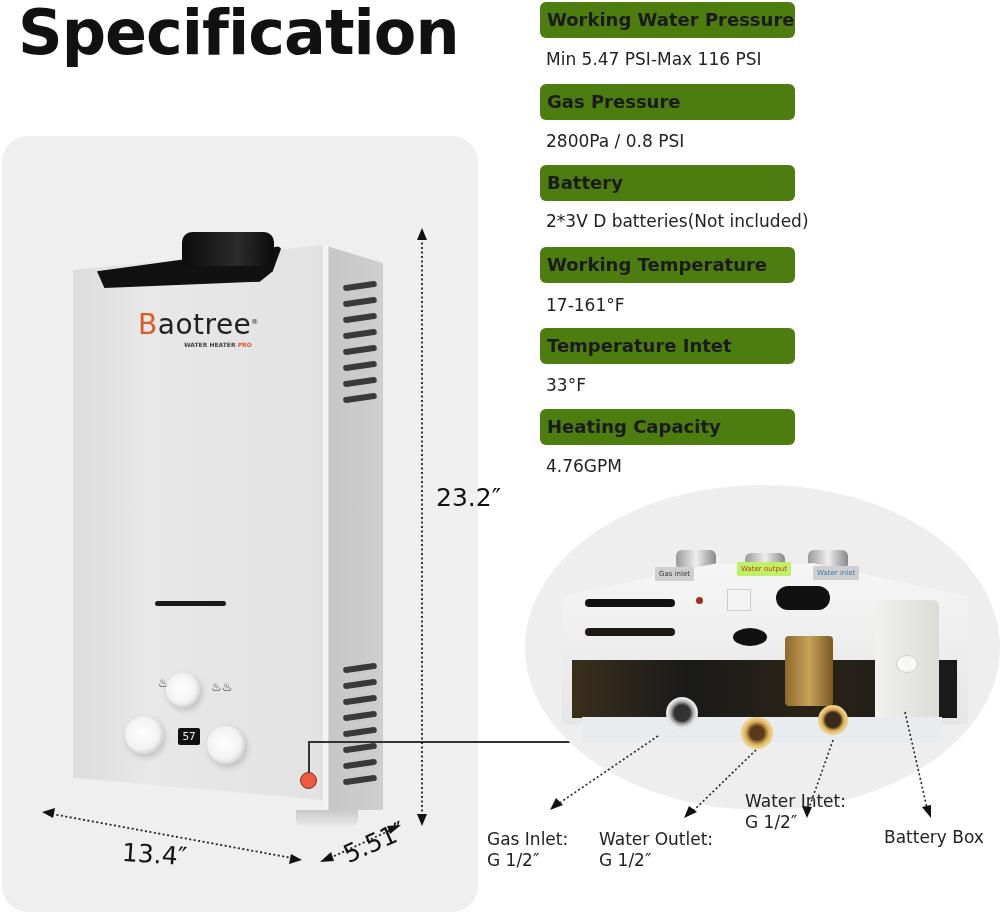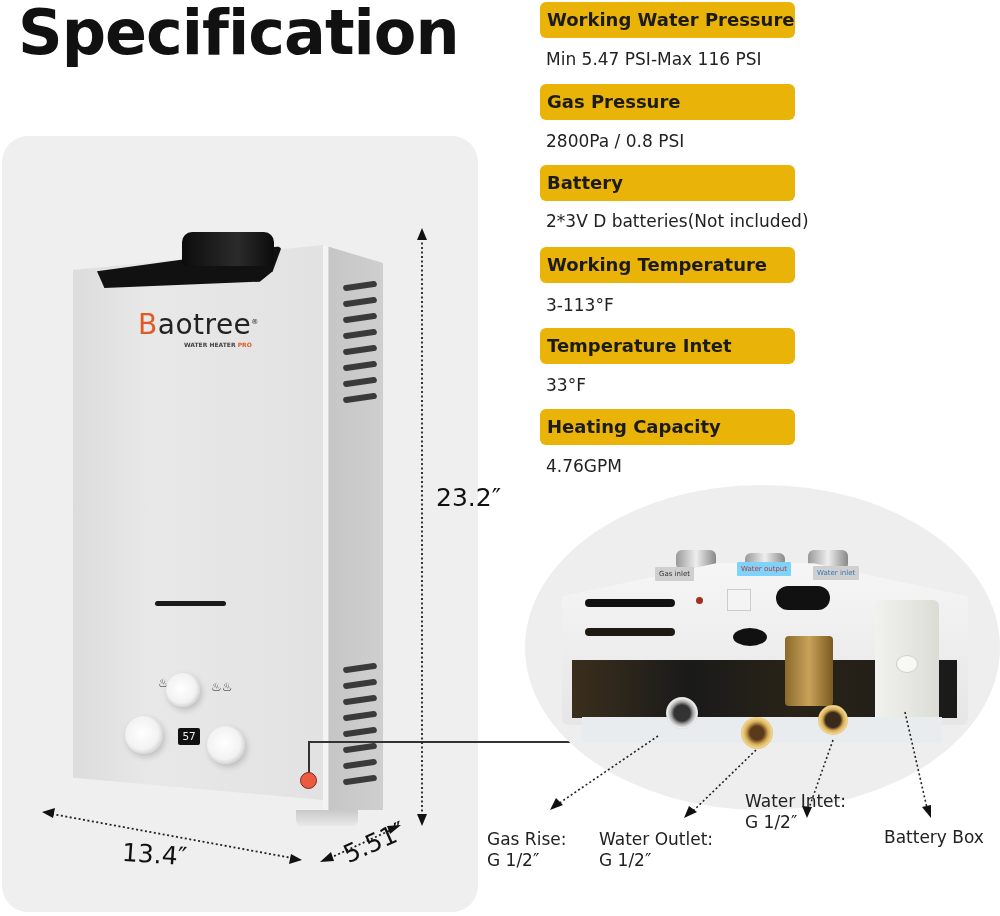--- a/index.html
+++ b/index.html
@@ -3,21 +3,21 @@
 <meta charset="utf-8">
 <style>
   html, body { margin:0; padding:0; }
   body { width:1000px; height:916px; background:#ffffff; position:relative; overflow:hidden;
          font-family:"DejaVu Sans","Liberation Sans",sans-serif; color:#1a1a1a; }
   .abs { position:absolute; }
   #title { left:18px; top:-4px; font-size:62px; font-weight:bold; letter-spacing:-1px; color:#111; }
   #panel { left:2px; top:136px; width:476px; height:776px; background:#efefef; border-radius:26px; }
 
   
-  .badge { position:absolute; left:540px; width:255px; height:36px; background:#eab308; border-radius:6px;
+  .badge { position:absolute; left:540px; width:255px; height:36px; background:#4d7c0f; border-radius:6px;
            font-weight:bold; font-size:18px; line-height:36px; padding-left:7px; box-sizing:border-box; color:#1b1b1b; white-space:nowrap; }
   .val { position:absolute; left:546px; font-size:17px; color:#222; white-space:nowrap; }
 
   
   #heater-front { left:73px; top:245px; width:250px; height:555px; background:linear-gradient(90deg,#dcdcdc 0%,#e8e8e8 30%,#e2e2e2 100%);
                   clip-path:polygon(0 25px,100% 0,100% 100%,0 96%); }
   #heater-side { left:323px; top:245px; width:60px; height:565px; background:linear-gradient(90deg,#f4f4f4 0 8%,#c6c6c6 10%,#cfcfcf 100%);
                  clip-path:polygon(0 0,100% 18px,100% 100%,0 100%); }
   #flue-base { left:97px; top:246px; width:185px; height:42px; background:#111; clip-path:polygon(0 60%,100% 0,95% 60%,88% 85%,4% 100%); border-radius:6px; }
   #flue-cap { left:182px; top:232px; width:92px; height:34px; background:linear-gradient(90deg,#0c0c0c,#2b2b2b 60%,#0c0c0c); border-radius:10px 10px 4px 4px; }
@@ -54,21 +54,21 @@
 <div id="title" class="abs">Specification</div>
 
 <div>
   <div class="badge" style="top:2px">Working Water Pressure</div>
   <div class="val" style="top:49px">Min 5.47 PSI-Max 116 PSI</div>
   <div class="badge" style="top:84px">Gas Pressure</div>
   <div class="val" style="top:131px">2800Pa / 0.8 PSI</div>
   <div class="badge" style="top:165px">Battery</div>
   <div class="val" style="top:211px">2*3V D batteries(Not included)</div>
   <div class="badge" style="top:247px">Working Temperature</div>
-  <div class="val" style="top:295px">3-113°F</div>
+  <div class="val" style="top:295px">17-161°F</div>
   <div class="badge" style="top:328px">Temperature Intet</div>
   <div class="val" style="top:375px">33°F</div>
   <div class="badge" style="top:409px">Heating Capacity</div>
   <div class="val" style="top:456px">4.76GPM</div>
 </div>
 
 <div id="panel" class="abs"></div>
 
 <div>
   <div id="heater-side" class="abs"></div>
@@ -127,21 +127,21 @@
 <div class="dim" style="left:122px;top:840px;transform:rotate(4deg)">13.4″</div>
 <div class="dim" style="left:342px;top:828px;transform:rotate(-24deg)">5.51″</div>
 
 <div id="ellipse" class="abs"></div>
 <div>
   <div class="fitting" style="left:676px;top:550px;width:40px;height:20px;background:linear-gradient(90deg,#999,#eee,#888);border-radius:6px"></div>
   <div class="fitting" style="left:745px;top:553px;width:40px;height:14px;background:linear-gradient(90deg,#999,#eee,#888);border-radius:6px"></div>
   <div class="fitting" style="left:808px;top:550px;width:40px;height:20px;background:linear-gradient(90deg,#999,#eee,#888);border-radius:6px"></div>
   <div id="unit" class="abs"></div>
   <div class="sticker" style="left:655px;top:567px;color:#333">Gas inlet</div>
-  <div class="sticker" style="left:737px;top:562px;color:#c0392b;background:#7dd3fc">Water output</div>
+  <div class="sticker" style="left:737px;top:562px;color:#c0392b;background:#bef264">Water output</div>
   <div class="sticker" style="left:813px;top:566px;color:#3a78b5">Water inlet</div>
   <div class="abs" style="left:585px;top:599px;width:90px;height:8px;background:#111;border-radius:4px"></div>
   <div class="abs" style="left:585px;top:628px;width:90px;height:8px;background:#1e1a12;border-radius:4px"></div>
   <div class="abs" style="left:696px;top:597px;width:7px;height:7px;background:#a0301f;border-radius:50%"></div>
   <div class="abs" style="left:727px;top:589px;width:22px;height:20px;background:#f4f4f4;border:1px solid #ccc"></div>
   <div class="abs" style="left:776px;top:586px;width:54px;height:24px;background:#111;border-radius:12px"></div>
   <div class="abs" style="left:733px;top:628px;width:34px;height:18px;background:#111;border-radius:50%"></div>
   <div id="cavity" class="abs"></div>
   <div class="abs" style="left:785px;top:636px;width:48px;height:70px;background:linear-gradient(90deg,#8a6a2a,#c9a25a,#7a5a20);border-radius:4px"></div>
   <div id="batt" class="abs"></div>
@@ -157,21 +157,21 @@
   <polygon points="30,110 36,98 43,105" fill="#111"></polygon>
   <line x1="236" y1="50" x2="172" y2="112" stroke="#222" stroke-width="1.6" stroke-dasharray="2,2.5"></line>
   <polygon points="164,118 169,106 177,112" fill="#111"></polygon>
   <line x1="313" y1="40" x2="289" y2="108" stroke="#222" stroke-width="1.6" stroke-dasharray="2,2.5"></line>
   <polygon points="287,118 282,106 292,107" fill="#111"></polygon>
   <line x1="385" y1="12" x2="407" y2="108" stroke="#222" stroke-width="1.6" stroke-dasharray="2,2.5"></line>
   <polygon points="411,118 402,107 411,105" fill="#111"></polygon>
 </svg>
 
 <div class="lbl" style="left:487px;top:829px">
-  <div>Gas Rise:</div>
+  <div>Gas Inlet:</div>
   <div>G 1/2″</div>
 </div>
 <div class="lbl" style="left:599px;top:829px">
   <div>Water Outlet:</div>
   <div>G 1/2″</div>
 </div>
 <div class="lbl" style="left:745px;top:791px">
   <div>Water Intet:</div>
   <div>G 1/2″</div>
 </div>

